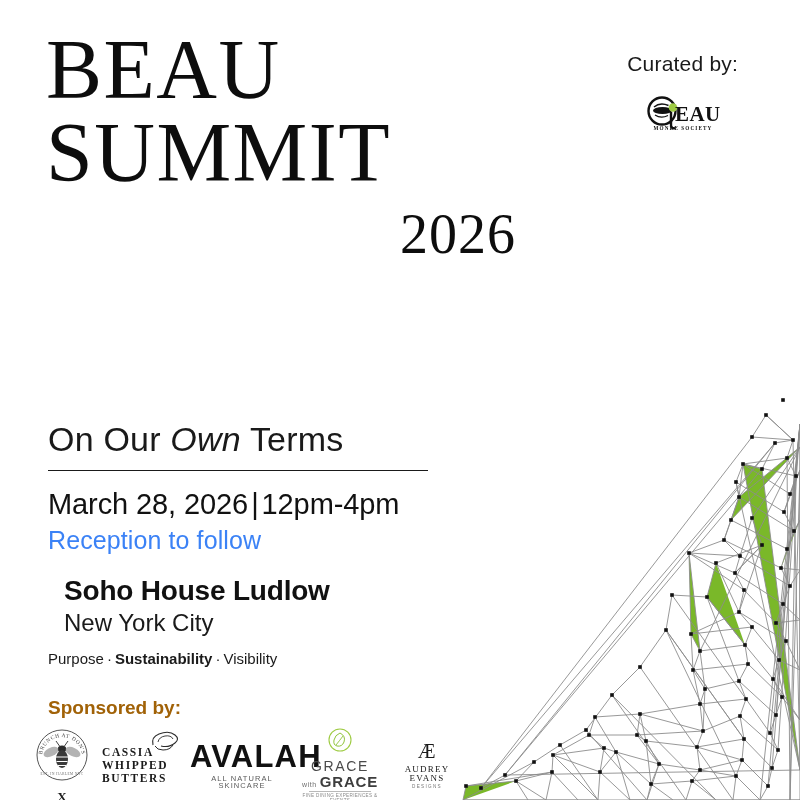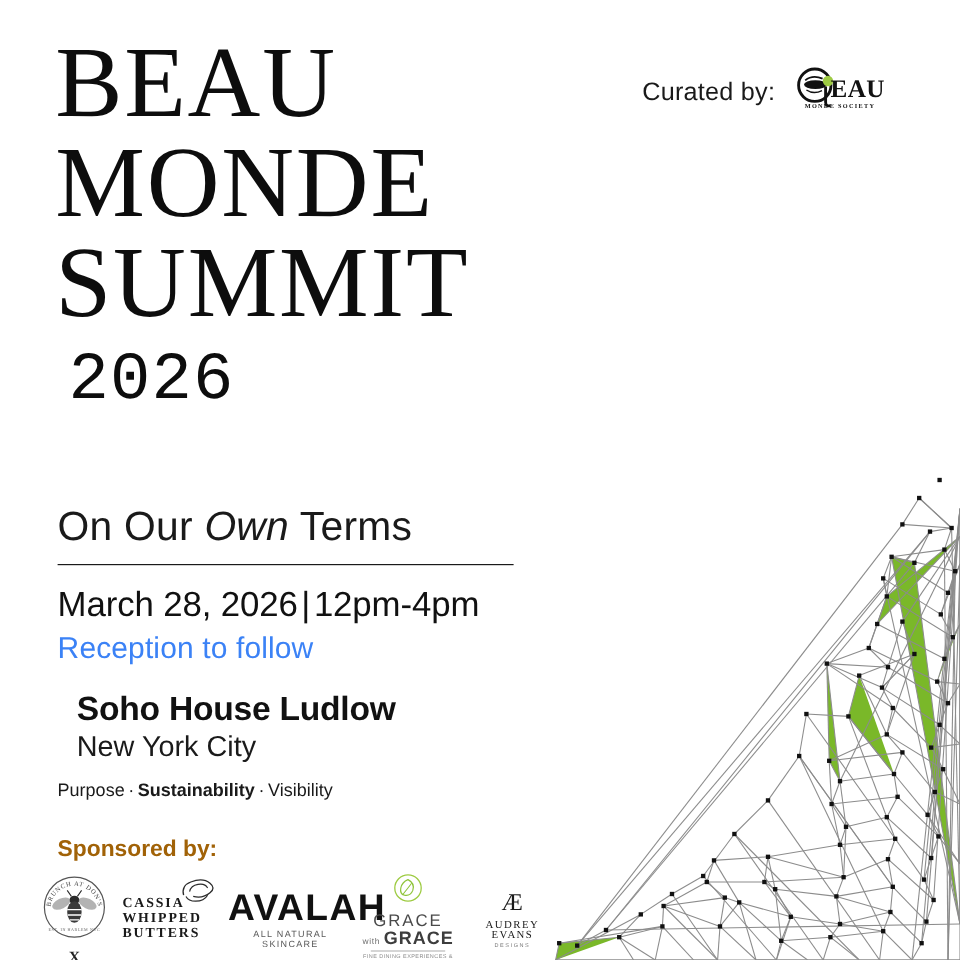--- a/index.html
+++ b/index.html
@@ -30,20 +30,21 @@
   }
 
   
   .curated {
     position: absolute;
     top: 52px;
     right: 62px;
     display: flex;
     align-items: center;
     gap: 16px;
+    flex-direction: column;
   }
   .curated-label {
     font-size: 21px;
     color: #1a1a1a;
     letter-spacing: .2px;
     white-space: nowrap;
   }
   .curated-logo {
     display: block;
   }
@@ -59,27 +60,28 @@
     font-family: "Liberation Serif", "DejaVu Serif", serif;
     font-weight: 400;
     font-size: 84px;
     line-height: 0.99;
     letter-spacing: 1.5px;
     color: #0d0d0d;
     margin: 0;
     white-space: nowrap;
   }
   .title-year {
-    font-family: Liberation Mono, monospace;
+    font-family: Liberation Serif, serif;
     font-weight: 400;
     font-size: 56px;
     line-height: 1.0;
     letter-spacing: 1px;
     color: #0d0d0d;
     margin: 12px 0 0 11px;
+    text-align: right;
   }
 
   
   .tagline-block {
     position: absolute;
     left: 48px;
     top: 420px;
     width: 385px;
   }
   .tagline {
@@ -631,21 +633,20 @@
         <circle cx="28" cy="15.5" r="4.3" fill="#9ECB43"></circle>
         <path d="M26 20 L26 33 Q26 37 30 36" stroke="#111" stroke-width="2.4" fill="none"></path>
         <text x="30" y="29" font-family="Liberation Serif, serif" font-size="21" font-weight="700" fill="#111" letter-spacing="0.4">EAU</text>
         <text x="38" y="38" font-family="Liberation Serif, serif" font-size="5.2" font-weight="700" fill="#111" letter-spacing="1.1" text-anchor="middle">MONDE SOCIETY</text>
       </svg>
     </span>
   </div>
 
   <div class="title-block">
     <div class="title-line">BEAU</div>
-    <div class="title-line">MONDE</div>
     <div class="title-line">SUMMIT</div>
     <div class="title-year">2026</div>
   </div>
 
   <div class="tagline-block">
     <div class="tagline">
       <span>On Our </span><em>Own</em><span> Terms</span>
     </div>
     <div class="tagline-rule"></div>
   </div>

